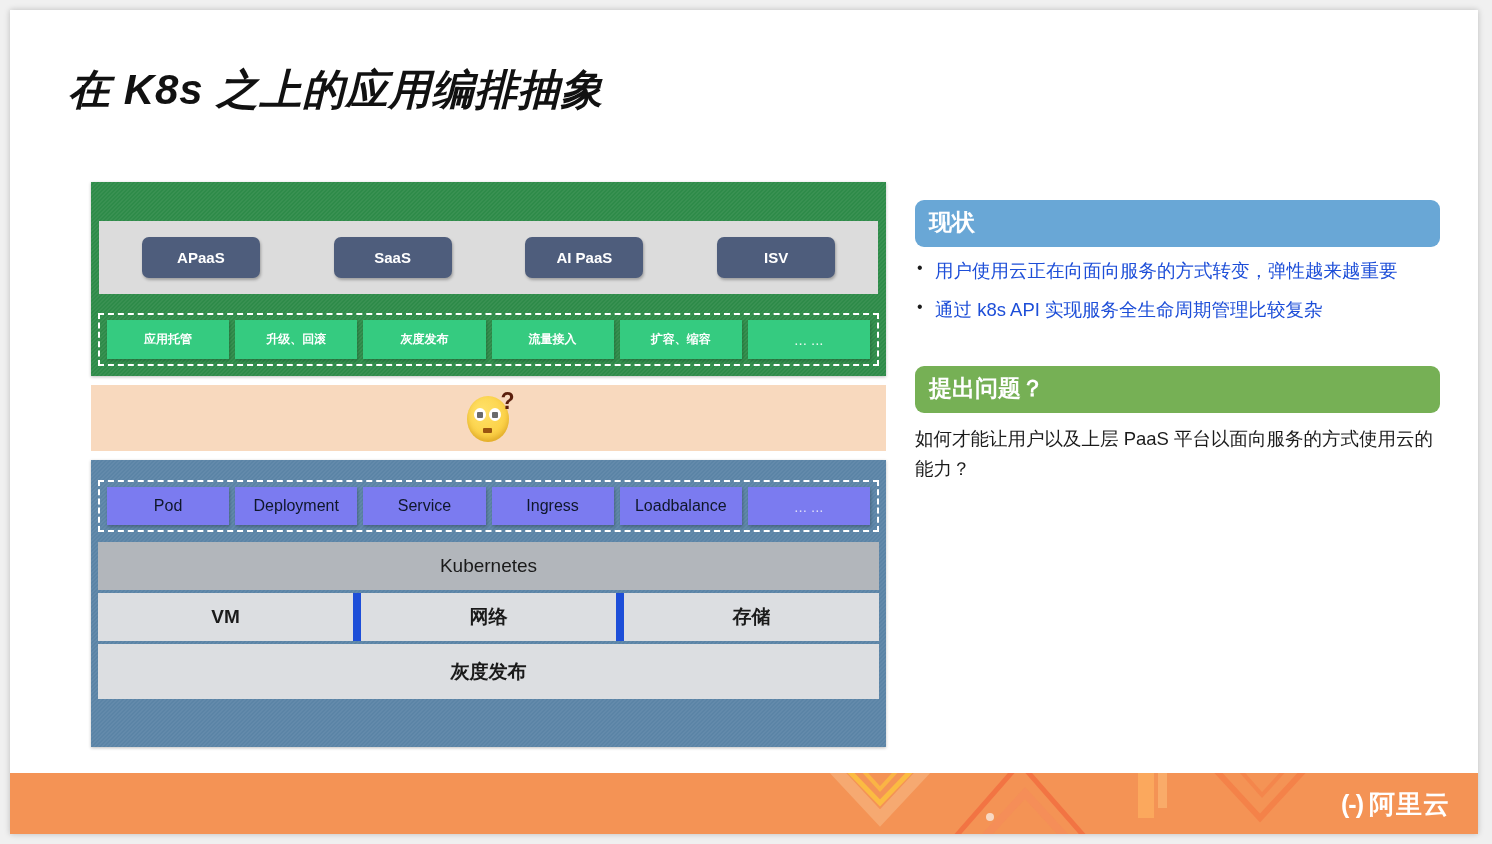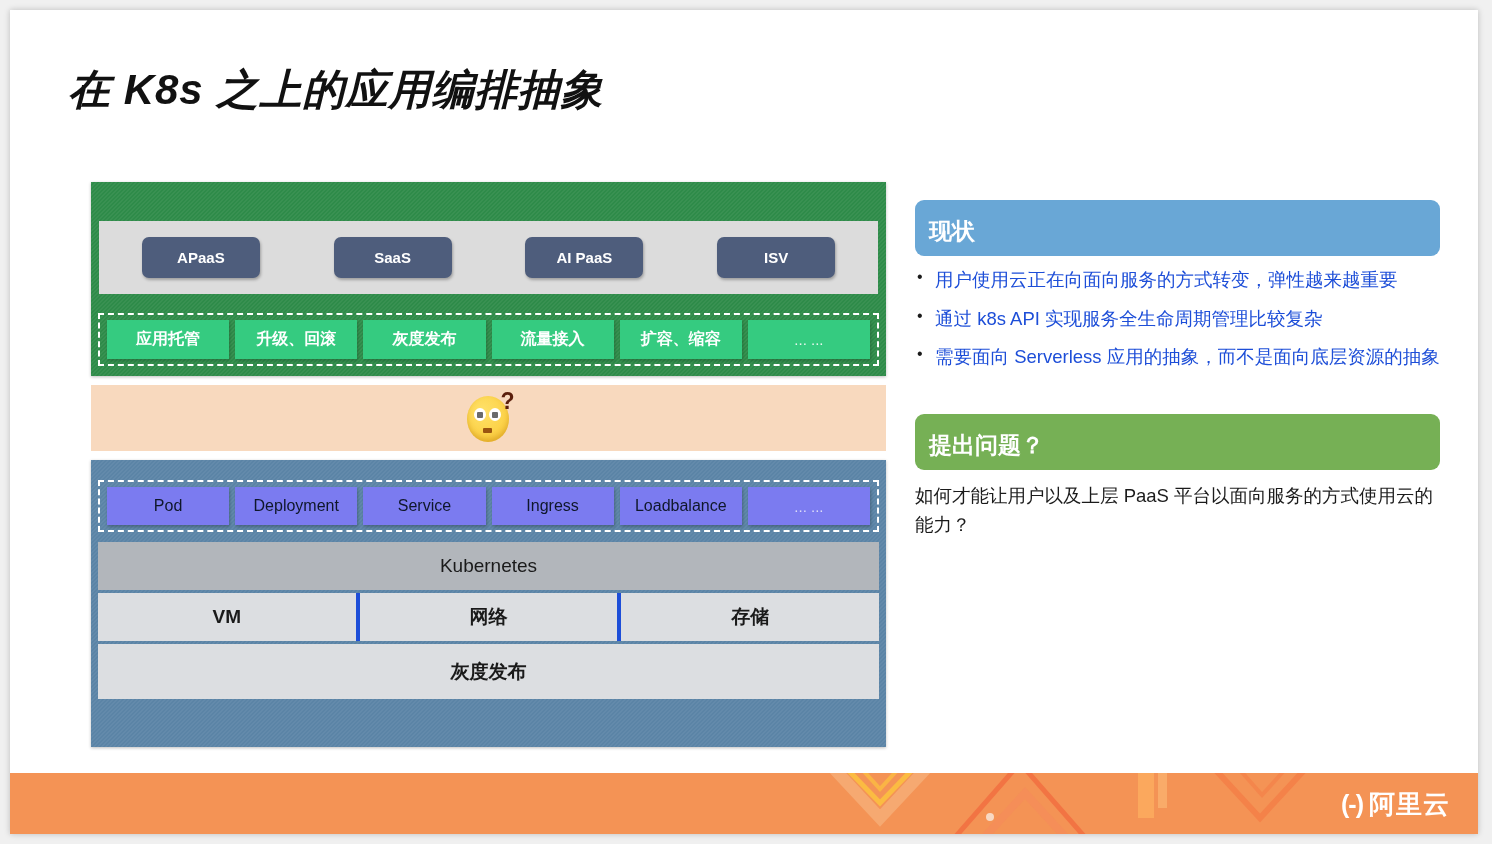--- a/index.html
+++ b/index.html
@@ -96,21 +96,21 @@
     align-items: center;
     justify-content: space-between;
     padding: 0 4px;
   }
   .cap-box {
     flex: 1 1 0;
     margin: 0 3px;
     height: 39px;
     background: #35cb80;
     color: #ffffff;
-    font-size: 16px;
+    font-size: 12px;
     font-weight: bold;
     display: flex;
     align-items: center;
     justify-content: center;
     box-shadow: 1px 2px 3px rgba(0,0,0,0.2);
   }
   .cap-box.dim { color: #e8f7ee; font-weight: normal; font-size: 15px; }
 
   .layer-orange {
     position: absolute;
@@ -229,41 +229,41 @@
     padding: 0;
   }
   #row-resources .cell {
     flex: 1 1 0;
     display: flex;
     align-items: center;
     justify-content: center;
     font-size: 19px;
     font-weight: bold;
     color: #1a1a1a;
-    border-right: 4px solid #1d4ed8;
+    border-right: 8px solid #1d4ed8;
     height: 100%;
     box-sizing: border-box;
   }
   #row-resources .cell:last-child { border-right: none; }
   #row-infra { top: 184px; height: 55px; background: #dcdee1; font-weight: bold; }
 
   
   #right-panel {
     position: absolute;
     left: 905px;
     top: 190px;
     width: 525px;
   }
 
   .panel-header {
     border-radius: 9px;
     color: #ffffff;
     font-size: 23px;
     font-weight: bold;
-    padding: 16px 14px 9px 14px;
+    padding: 7px 14px 9px 14px;
     box-sizing: border-box;
   }
   #status-header { background: #69a7d6; }
   #question-header { background: #76b055; }
 
   .bullet-list {
     margin: 10px 0 0 0;
     padding: 0;
     list-style: none;
   }
@@ -388,21 +388,20 @@
     </div>
   </div>
 
   <div id="right-panel">
 
     <div>
       <div class="panel-header" id="status-header">现状</div>
       <ul class="bullet-list">
         <li>用户使用云正在向面向服务的方式转变，弹性越来越重要</li>
         <li>通过 k8s API 实现服务全生命周期管理比较复杂</li>
-        <li>需要面向 Serverless 应用的抽象，而不是面向底层资源的抽象</li>
       </ul>
     </div>
 
     <div id="question-block">
       <div class="panel-header" id="question-header">提出问题？</div>
       <div id="question-body">如何才能让用户以及上层 PaaS 平台以面向服务的方式使用云的能力？</div>
     </div>
   </div>
 
   <div id="footer">

